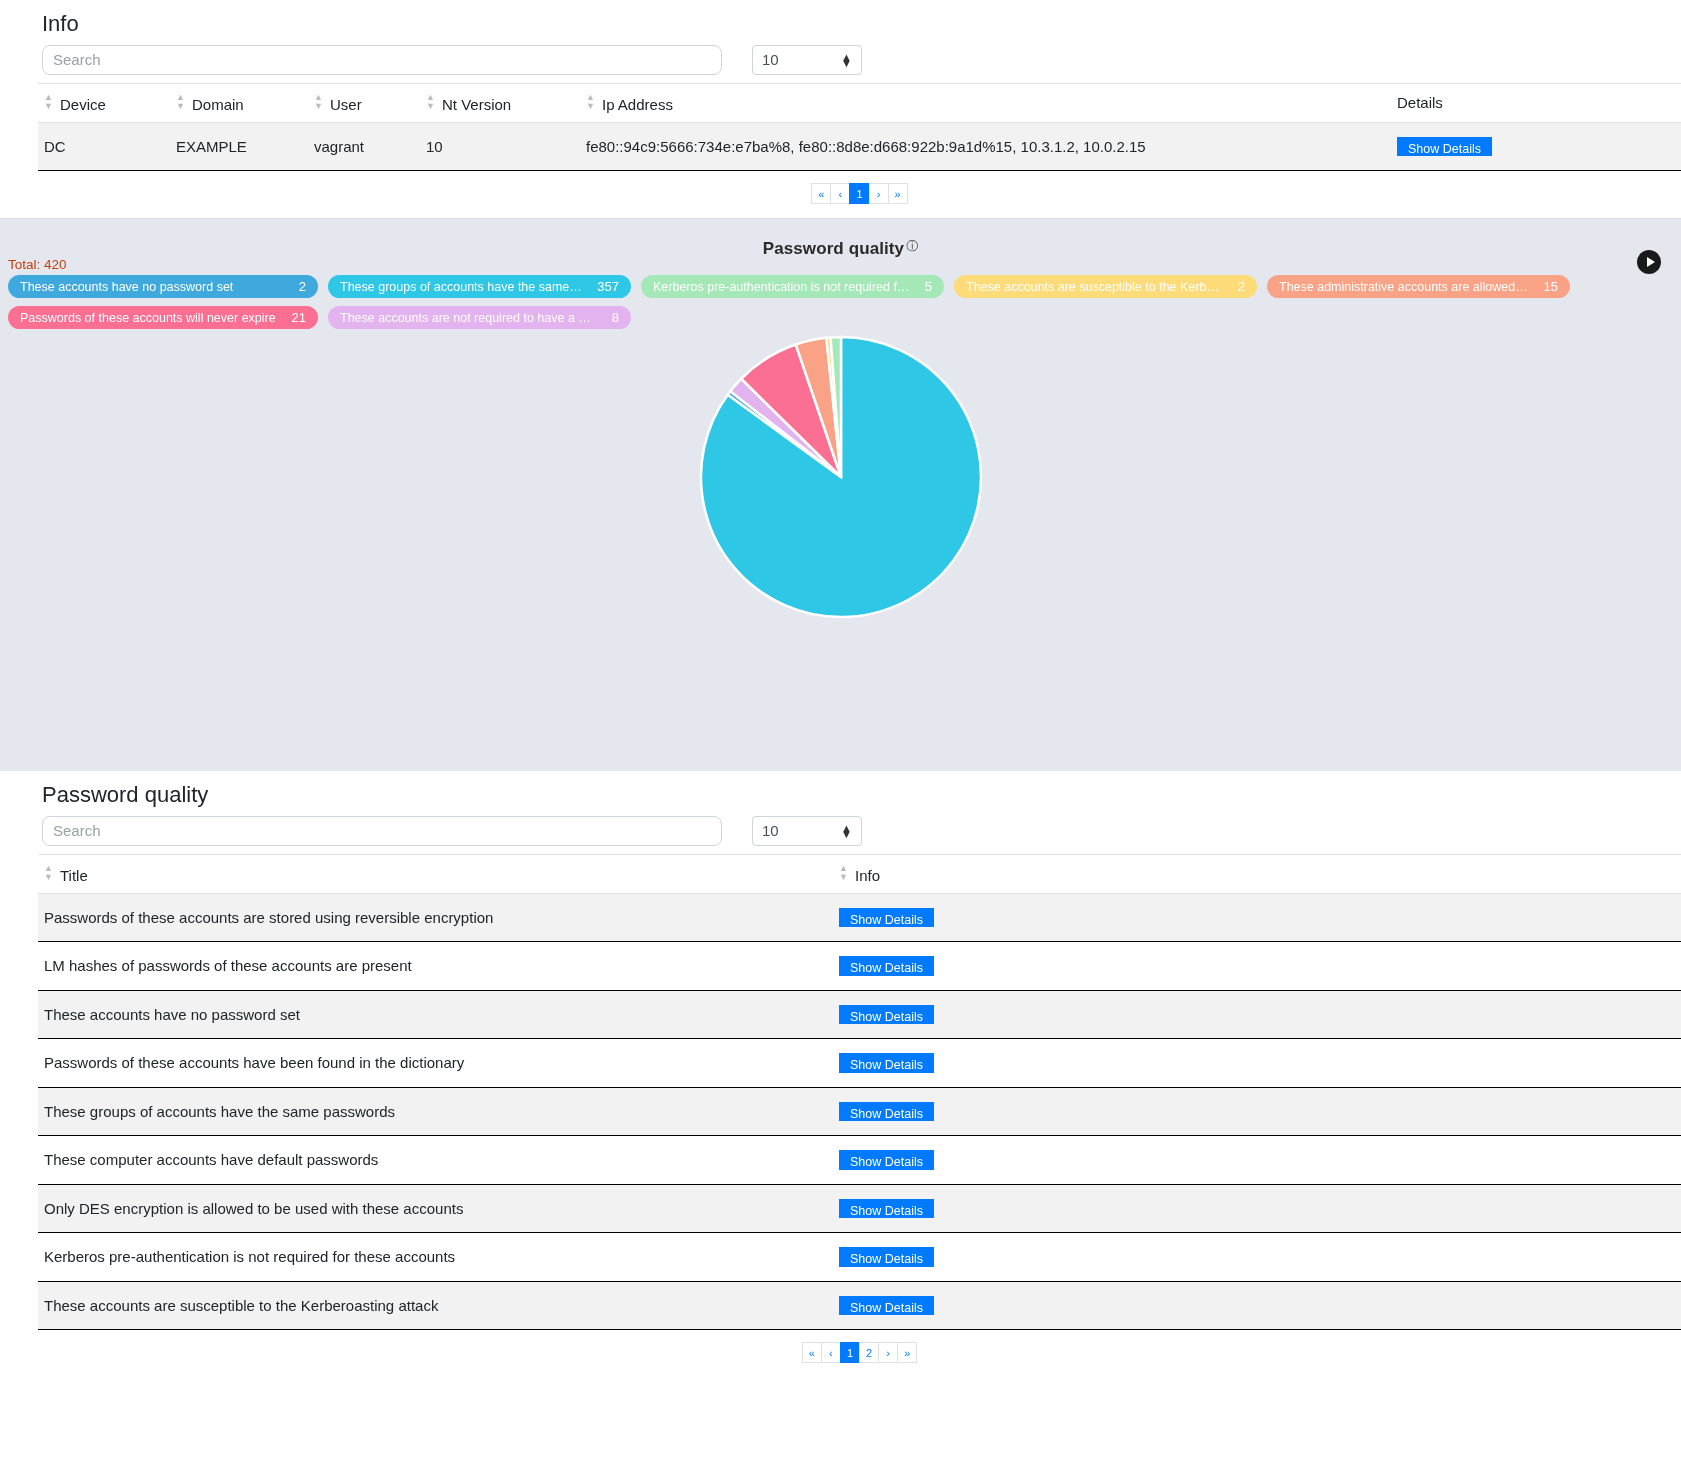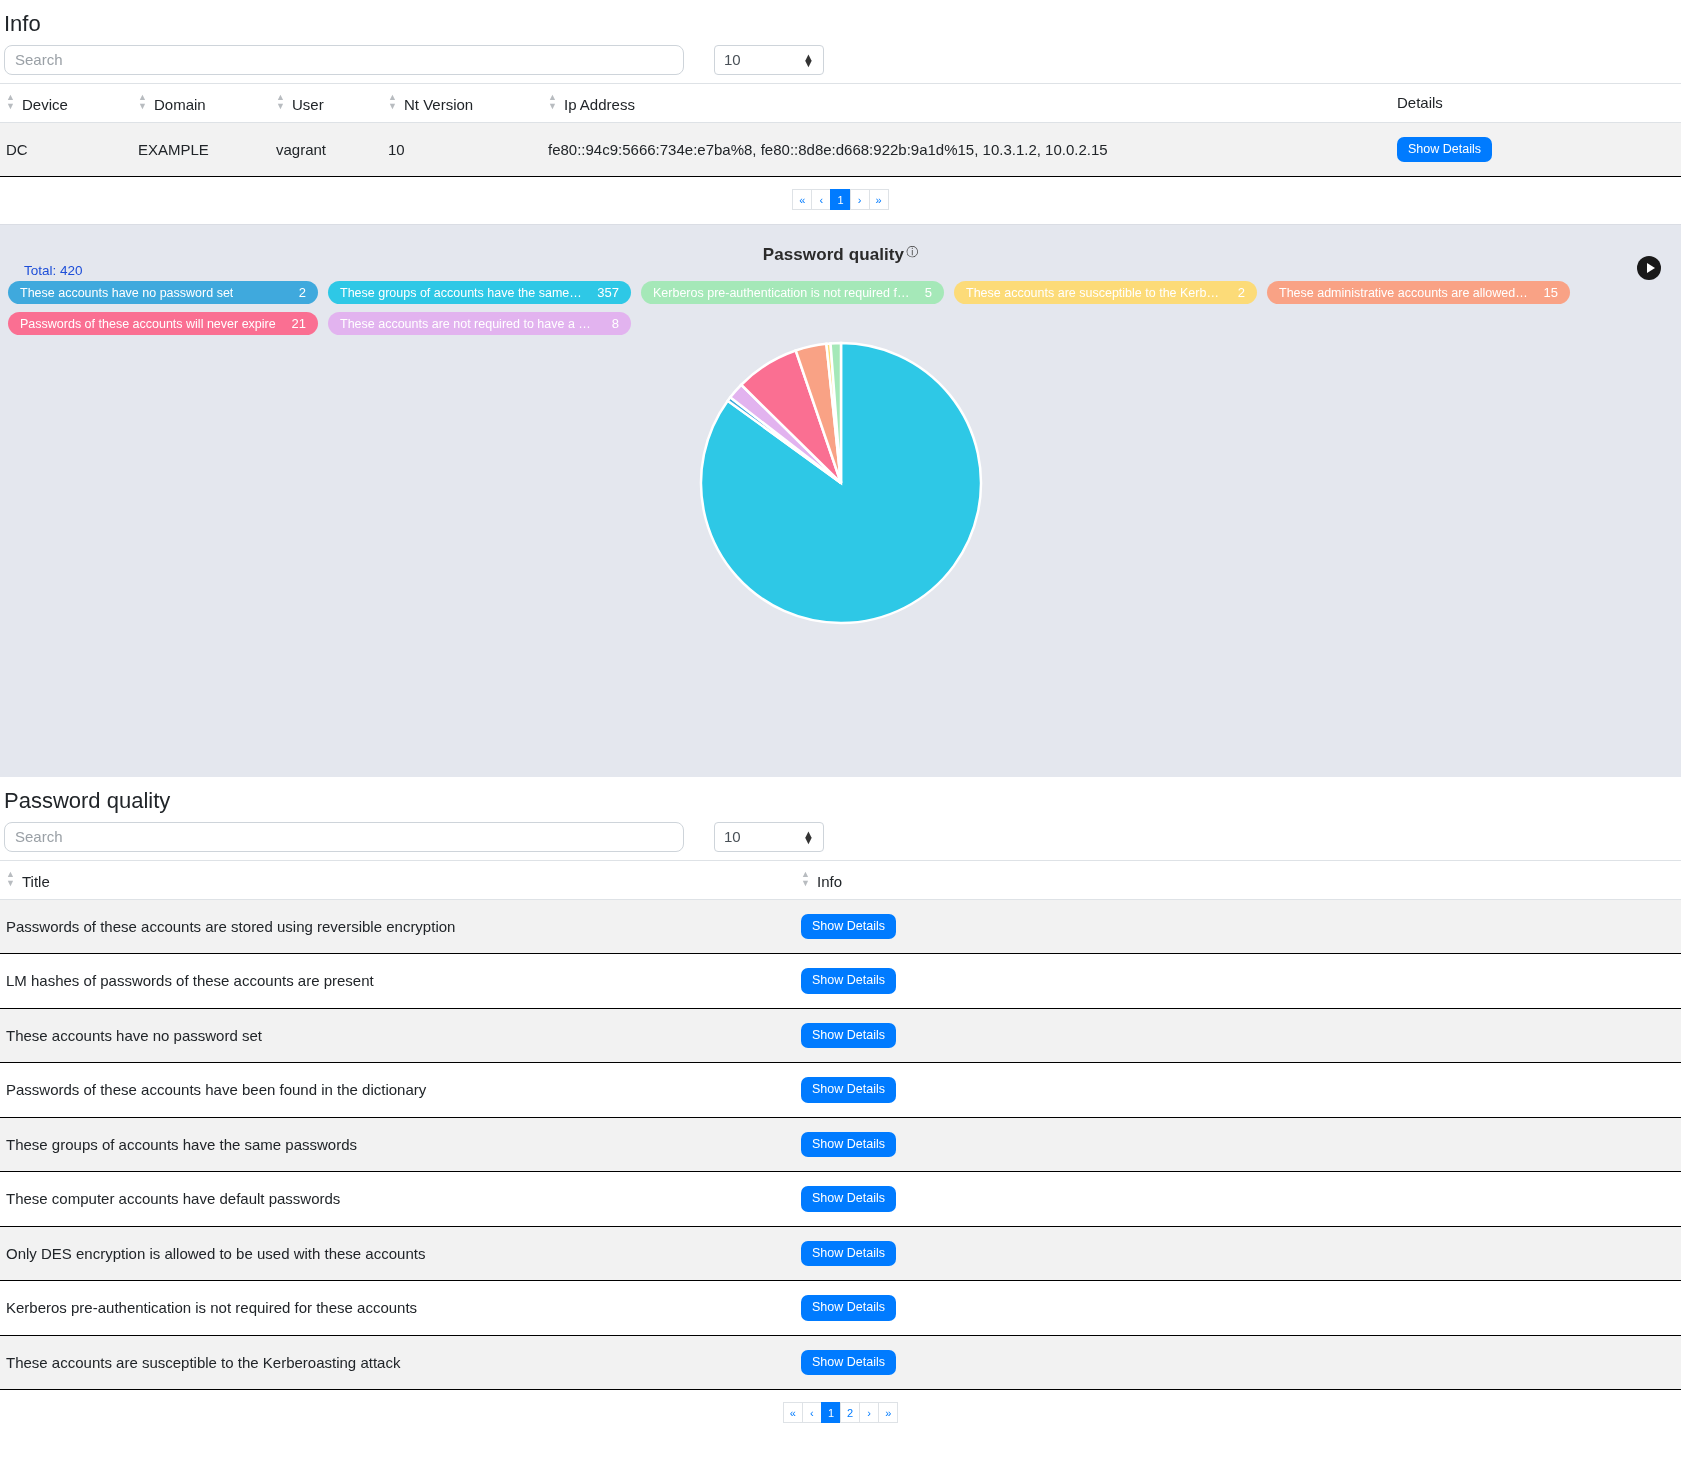--- a/index.html
+++ b/index.html
@@ -5,21 +5,21 @@
   * { box-sizing: border-box; }
   html, body {
     margin: 0; padding: 0;
     background: #ffffff;
     font-family: "Liberation Sans", sans-serif;
     color: #212529;
   }
   body { width: 1681px; }
 
   
-  .section { background: #fff; padding: 0 0 0 0; }
+  .section { background: #fff; padding: 0 0 0 0; margin-left: 38px; }
   .section-title {
     font-size: 22px;
     font-weight: 400;
     color: #212529;
     padding: 10px 8px 4px 4px;
     margin: 0;
     line-height: 1.3;
   }
 
   .controls-row {
@@ -96,24 +96,24 @@
     vertical-align: middle;
   }
   tbody tr:nth-child(odd) { background: #f2f2f2; }
   tbody tr:nth-child(even) { background: #ffffff; }
 
   .btn-details {
     display: inline-block;
     background: #007bff;
     color: #fff;
     border: none;
-    border-radius: 7px;
+    border-radius: 0;
     font-size: 12.5px;
     font-family: "Liberation Sans", sans-serif;
-    padding: 6px 11px 7px;
+    padding: 6px 11px 1px;
     cursor: pointer;
     line-height: 1;
     white-space: nowrap;
   }
 
   
   .pager-wrap {
     display: flex; justify-content: center;
     padding: 12px 0 14px;
     background: #fff;
@@ -153,23 +153,23 @@
   .help-ico {
     display:inline-block;
     font-size: 12px;
     vertical-align: 4px;
     margin-left: 2px;
     color: #3c3c3c;
     font-weight: normal;
   }
   .total-label {
     position: absolute;
-    left: 24px; top: 38px;
+    left: 8px; top: 38px;
     font-size: 13.5px;
-    color: #1d4ed8;
+    color: #c2410c;
   }
   .play-btn {
     position: absolute;
     right: 20px; top: 31px;
     width: 24px; height: 24px;
     border-radius: 50%;
     background: #1a1a1a;
     display: flex; align-items: center; justify-content: center;
     cursor: pointer;
   }

